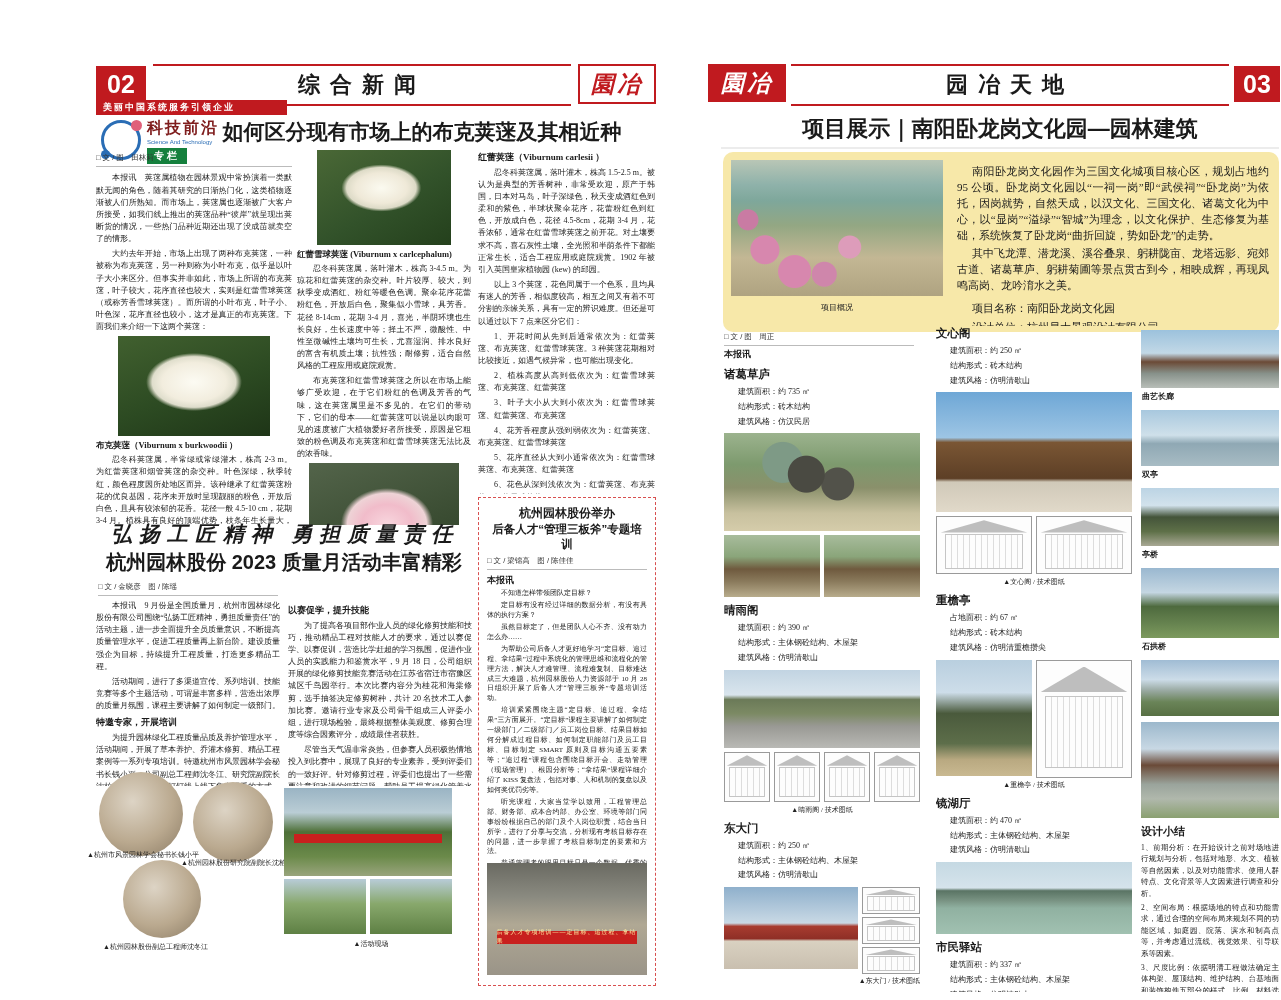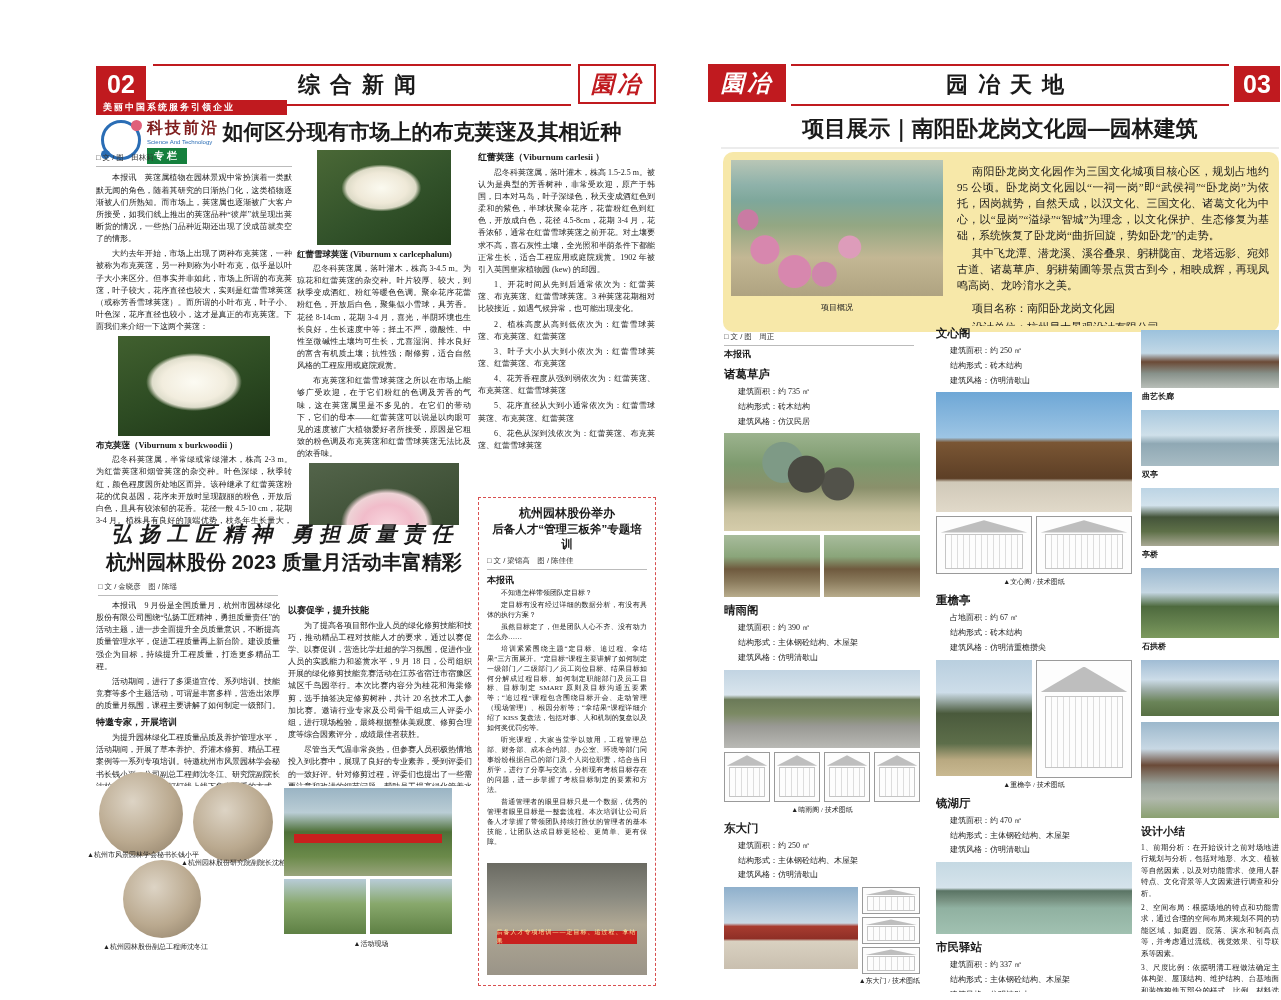--- a/index.html
+++ b/index.html
@@ -116,20 +116,21 @@
       <div class="ph ph-fw2" style="width:134px;height:95px;margin:0 auto 2px auto"></div>
       <div class="capb">红蕾雪球荚蒾 (Viburnum x carlcephalum)</div>
       <p>忍冬科荚蒾属，落叶灌木，株高 3-4.5 m。为琼花和红蕾荚蒾的杂交种。叶片较厚、较大，到秋季变成酒红、粉红等暖色色调。聚伞花序花蕾粉红色，开放后白色，聚集似小雪球，具芳香。花径 8-14cm，花期 3-4 月，喜光，半阴环境也生长良好，生长速度中等；择土不严，微酸性、中性至微碱性土壤均可生长，尤喜湿润、排水良好的富含有机质土壤；抗性强；耐修剪，适合自然风格的工程应用或庭院观赏。</p>
       <p>布克荚蒾和红蕾雪球荚蒾之所以在市场上能够广受欢迎，在于它们粉红的色调及芳香的气味，这在荚蒾属里是不多见的。在它们的带动下，它们的母本——红蕾荚蒾可以说是以肉眼可见的速度被广大植物爱好者所接受，原因是它粗致的粉色调及布克荚蒾和红蕾雪球荚蒾无法比及的浓香味。</p>
       <div class="ph ph-fp" style="width:150px;height:118px;margin:3px auto 0 auto"></div>
     </div>
 
     <div class="abs col t" style="left:437px;top:148px;width:177px;height:346px">
       <div class="capb" style="font-size:9px">红蕾荚蒾（Viburnum carlesii ）</div>
       <p>忍冬科荚蒾属，落叶灌木，株高 1.5-2.5 m。被认为是典型的芳香树种，非常受欢迎，原产于韩国，日本对马岛，叶子深绿色，秋天变成酒红色到柔和的紫色，半球状聚伞花序，花蕾粉红色到红色，开放成白色，花径 4.5-8cm，花期 3-4 月，花香浓郁，通常在红蕾雪球荚蒾之前开花。对土壤要求不高，喜石灰性土壤，全光照和半荫条件下都能正常生长，适合工程应用或庭院观赏。1902 年被引入英国皇家植物园 (kew) 的邱园。</p>
+      <p>以上 3 个荚蒾，花色同属于一个色系，且均具有迷人的芳香，相似度较高，相互之间又有着不可分割的亲缘关系，具有一定的辨识难度。但还是可以通过以下 7 点来区分它们：</p>
       <p>1、开花时间从先到后通常依次为：红蕾荚蒾、布克荚蒾、红蕾雪球荚蒾。3 种荚蒾花期相对比较接近，如遇气候异常，也可能出现变化。</p>
       <p>2、植株高度从高到低依次为：红蕾雪球荚蒾、布克荚蒾、红蕾荚蒾</p>
       <p>3、叶子大小从大到小依次为：红蕾雪球荚蒾、红蕾荚蒾、布克荚蒾</p>
       <p>4、花芳香程度从强到弱依次为：红蕾荚蒾、布克荚蒾、红蕾雪球荚蒾</p>
       <p>5、花序直径从大到小通常依次为：红蕾雪球荚蒾、布克荚蒾、红蕾荚蒾</p>
       <p>6、花色从深到浅依次为：红蕾荚蒾、布克荚蒾、红蕾雪球荚蒾</p>
 
     </div>
 
     <div class="abs motto" style="left:58px;top:520px;width:372px">弘扬工匠精神  勇担质量责任</div>
@@ -165,20 +166,21 @@
 
     <div class="abs" style="left:437px;top:497px;width:178px;height:489px;border:1.5px dashed #d85050;box-sizing:border-box;padding:7px 8px;overflow:hidden">
       <div style="text-align:center;font-weight:bold;font-size:12px;font-family:'Liberation Sans',sans-serif">杭州园林股份举办</div>
       <div style="text-align:center;font-weight:bold;font-size:11.5px;font-family:'Liberation Sans',sans-serif;margin-bottom:4px">后备人才“管理三板斧”专题培训</div>
       <div class="byline sans" style="margin-bottom:4px">□ 文 / 梁锦高　图 / 陈佳佳</div>
       <div class="lead">本报讯</div>
       <div class="sbt" style="height:275px;overflow:hidden">
         <p>不知道怎样带领团队定目标？</p>
         <p>定目标有没有经过详细的数据分析，有没有具体的执行方案？</p>
         <p>虽然目标定了，但是团队人心不齐、没有动力怎么办……</p>
+        <p>为帮助公司后备人才更好地学习“定目标、追过程、拿结果”过程中系统化的管理思维和流程化的管理方法，解决人才难管理、流程难复制、目标难达成三大难题，杭州园林股份人力资源部于 10 月 28 日组织开展了后备人才“管理三板斧”专题培训活动。</p>
         <p>培训紧紧围绕主题“定目标、追过程、拿结果”三方面展开。“定目标”课程主要讲解了如何制定一级部门／二级部门／员工岗位目标、结果目标如何分解成过程目标、如何制定职能部门及员工目标、目标制定 SMART 原则及目标沟通五要素等；“追过程”课程包含围绕目标开会、走动管理（现场管理）、根因分析等；“拿结果”课程详细介绍了 KISS 复盘法，包括对事、人和机制的复盘以及如何奖优罚劣等。</p>
         <p>听完课程，大家当堂学以致用，工程管理总部、财务部、成本合约部、办公室、环境等部门同事纷纷根据自己的部门及个人岗位职责，结合当日所学，进行了分享与交流，分析现有考核目标存在的问题，进一步掌握了考核目标制定的要素和方法。</p>
         <p>普通管理者的眼里目标只是一个数据，优秀的管理者眼里目标是一整套流程。本次培训让公司后备人才掌握了带领团队持续打胜仗的管理者的基本技能，让团队达成目标更轻松、更简单、更有保障。</p>
       </div>
       <div class="ph ph-train" style="position:absolute;left:8px;right:8px;bottom:10px;height:112px">
         <div class="redstrip" style="bottom:28%;height:13px">后备人才专项培训——定目标、追过程、拿结果</div>
       </div>
     </div>
   </div>
 

